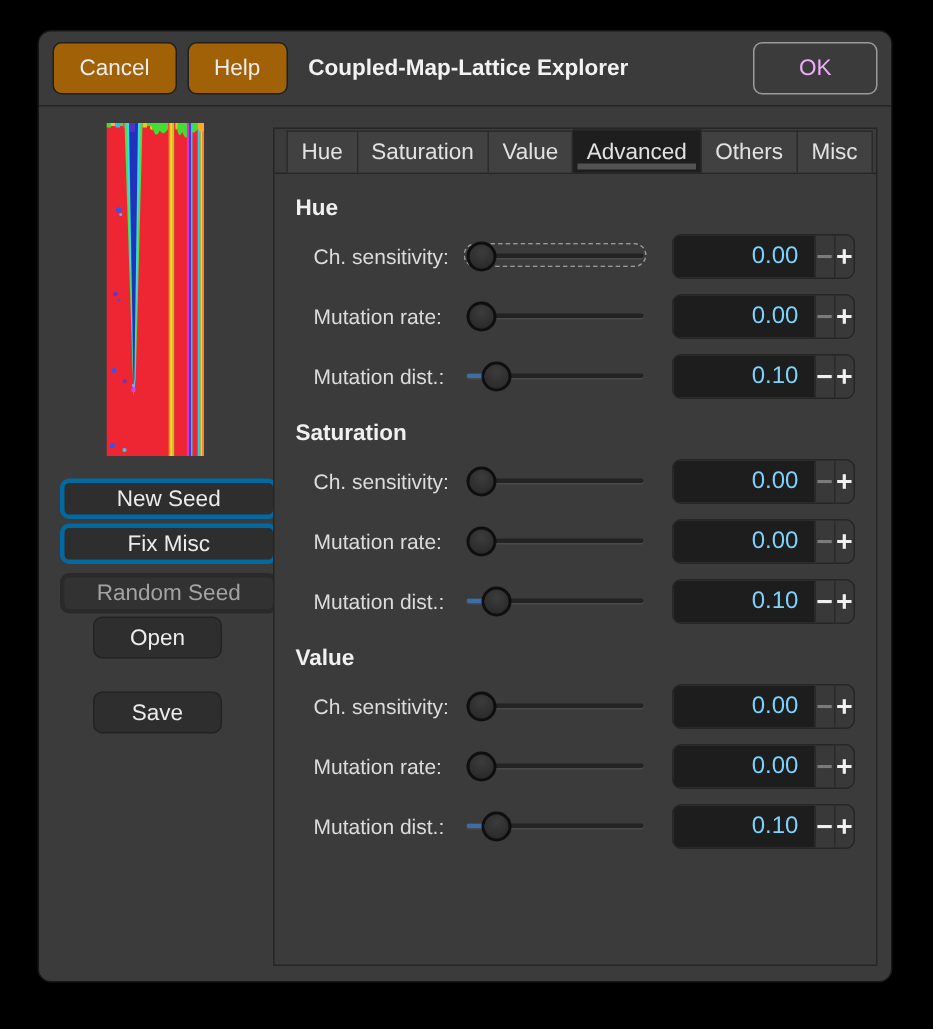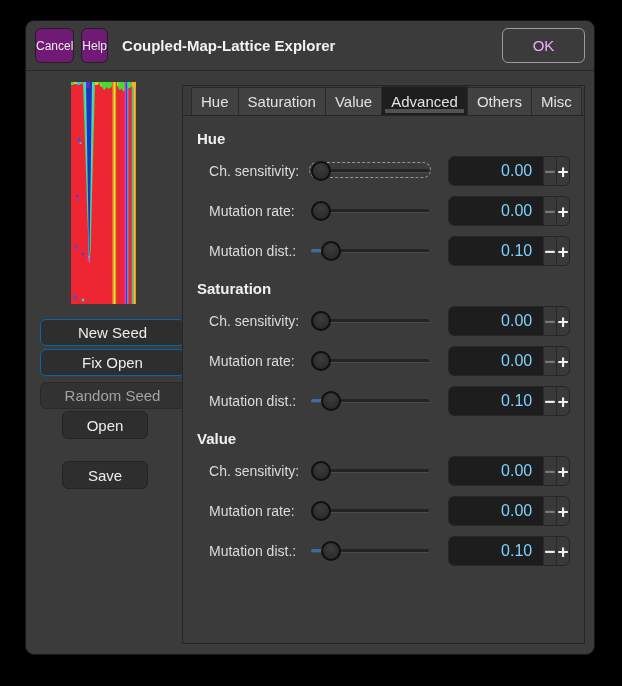--- a/index.html
+++ b/index.html
@@ -3,31 +3,31 @@
 <meta charset="utf-8">
 <style>
   html,body{margin:0;padding:0;background:#000;}
   .stage{position:relative;width:622px;height:686px;background:#000;overflow:hidden;
          font-family:"Liberation Sans","DejaVu Sans",sans-serif;color:#e8e8e8;}
   .dialog{position:absolute;left:25px;top:20px;width:570px;height:635px;background:#3b3b3b;
           border:1px solid #171717;border-radius:9px;box-sizing:border-box;}
   
   .hdr{height:50px;display:flex;align-items:center;padding:0 9px;
        border-bottom:1px solid #252525;box-sizing:border-box;}
-  .hbtn{height:33px;padding:0 0;display:flex;align-items:center;justify-content:center;
-        background:#701a75;border:1px solid #202020;border-radius:6px;font-size:12px;color:#ececec;}
+  .hbtn{height:33px;padding:0 17px;display:flex;align-items:center;justify-content:center;
+        background:#a16207;border:1px solid #202020;border-radius:6px;font-size:15px;color:#ececec;}
   .hbtn + .hbtn{margin-left:7px;}
   .hdr-title{margin-left:14px;font-weight:bold;font-size:15px;color:#f2f2f2;}
   .spacer{flex:1;}
   .okbtn{height:33px;width:81px;display:flex;align-items:center;justify-content:center;
          background:#3b3b3b;border:1px solid #9b9b9b;border-radius:6px;font-size:15px;color:#f0abfc;}
   
   .preview{position:absolute;left:45px;top:61px;width:65px;height:222px;}
   .sbtn{position:absolute;left:14px;width:145px;height:27px;display:flex;align-items:center;
-        justify-content:center;background:#2e2e2e;border:1px solid #0369a1;border-radius:6px;
+        justify-content:center;background:#2e2e2e;border:3px solid #0369a1;border-radius:6px;
         font-size:15px;color:#ececec;box-sizing:border-box;}
   .sbtn.disabled{color:#a3a3a3;background:#323232;border-color:#2a2a2a;}
   .fbtn{position:absolute;left:36px;width:86px;height:28px;display:flex;align-items:center;
         justify-content:center;background:#2e2e2e;border:1px solid #232323;border-radius:6px;
         font-size:15px;color:#ececec;box-sizing:border-box;}
   
   .notebook{position:absolute;left:156px;top:64px;width:403px;height:559px;box-sizing:border-box;
             border:1px solid #262626;background:#3b3b3b;}
   .tabs{display:flex;height:29px;align-items:stretch;padding-left:8px;border-bottom:1px solid #262626;}
   .tab{display:flex;align-items:center;padding:0 9px;font-size:15px;color:#e2e2e2;
@@ -121,21 +121,21 @@
         <circle cx="9.5" cy="61" r="1" fill="#33ccee"></circle>
       <circle cx="6" cy="114" r="1.5" fill="#6633cc"></circle>
         <circle cx="8" cy="118" r="1" fill="#3355ee"></circle>
       <circle cx="5" cy="165" r="1.6" fill="#3355ee"></circle>
         <circle cx="12" cy="172" r="1.4" fill="#6633cc"></circle>
       <circle cx="4" cy="215" r="1.7" fill="#3355ee"></circle>
         <circle cx="12" cy="218" r="1.4" fill="#33ccee"></circle>
     </svg>
 
     <div class="sbtn" style="top:298px">New Seed</div>
-    <div class="sbtn" style="top:328px">Fix Open</div>
+    <div class="sbtn" style="top:328px">Fix Misc</div>
     <div class="sbtn disabled" style="top:361px">Random Seed</div>
     <div class="fbtn" style="top:390px">Open</div>
     <div class="fbtn" style="top:440px">Save</div>
 
     <div class="notebook">
       <div class="tabs">
         <div class="tab">Hue</div>
         <div class="tab">Saturation</div>
         <div class="tab">Value</div>
         <div class="tab active">Advanced</div>

